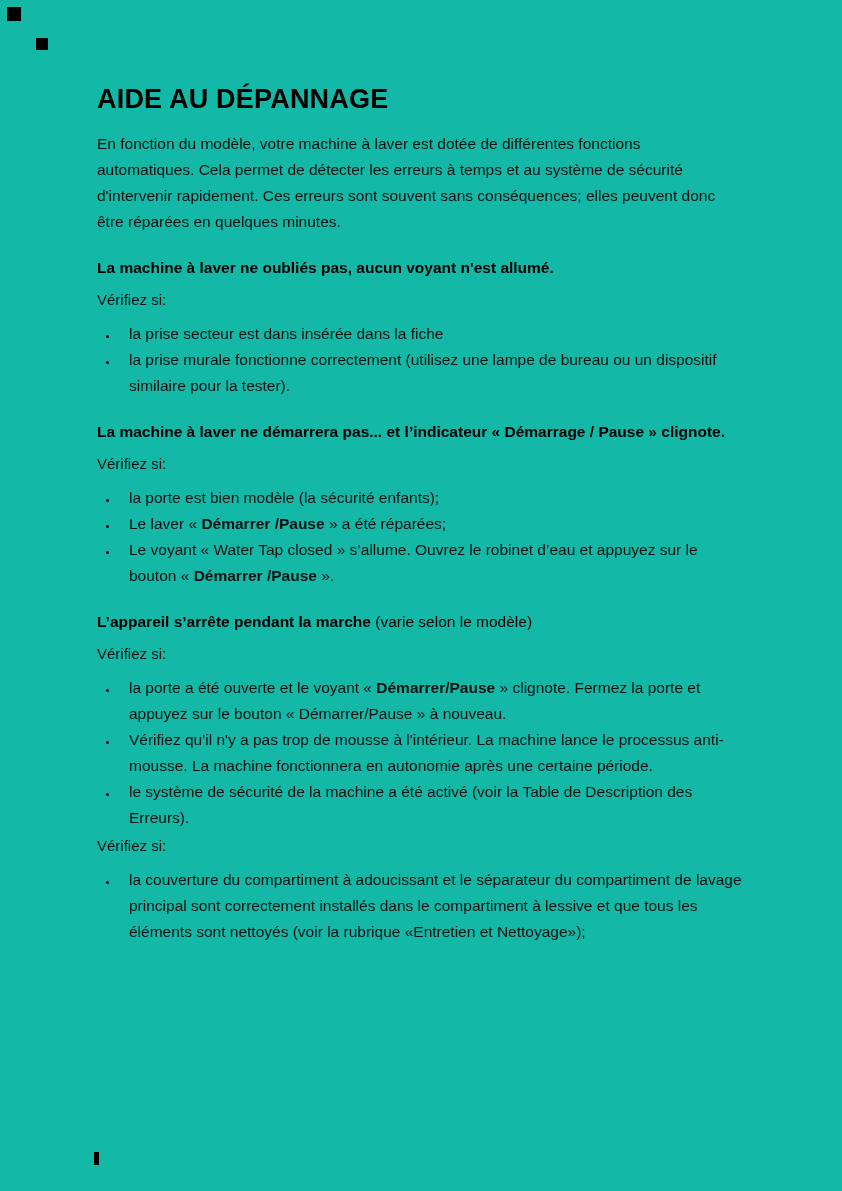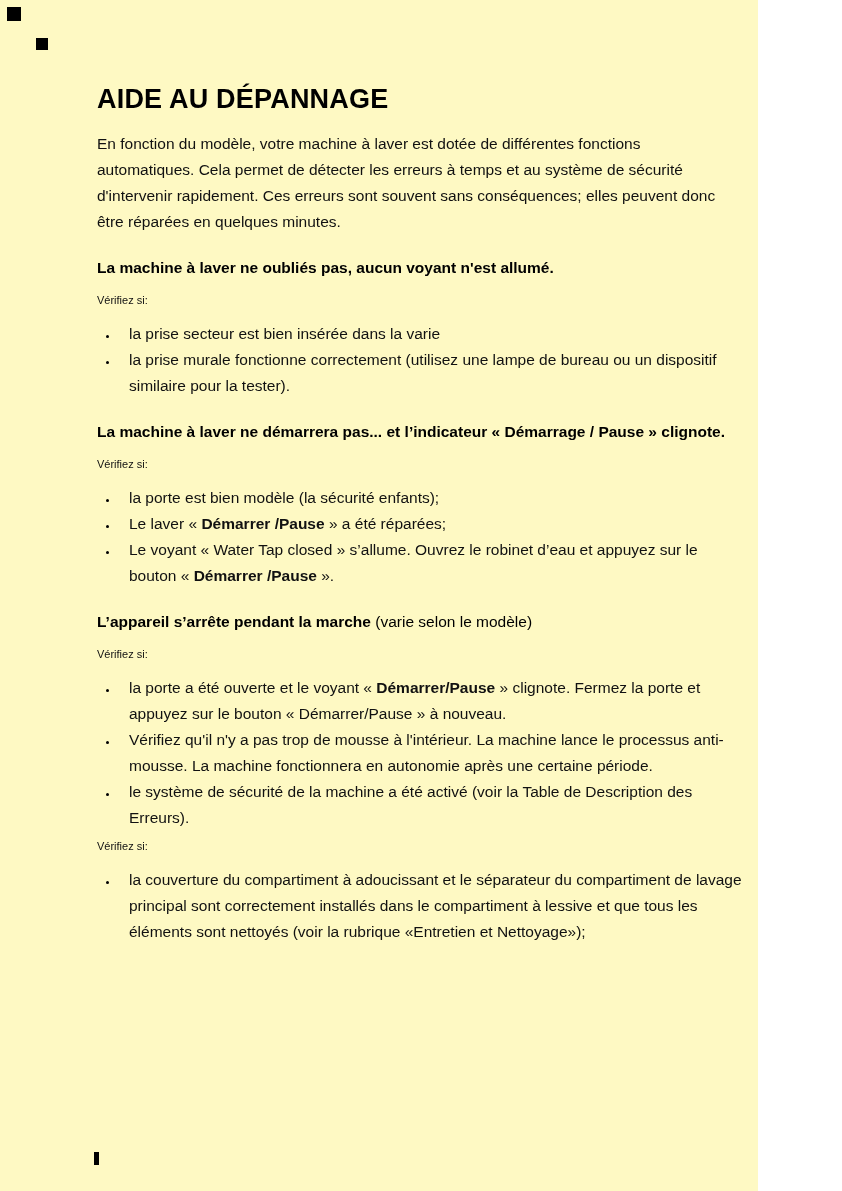--- a/index.html
+++ b/index.html
@@ -1,20 +1,20 @@
 <!DOCTYPE html>
 <html><head>
 <meta charset="utf-8">
 <style>
   html, body { margin: 0; padding: 0; background: #ffffff; }
   .page {
     position: relative;
-    width: 758px;
+    width: 842px;
     height: 1191px;
-    background: #fef9c3;
+    background: #14b8a6;
     font-family: "Liberation Sans", sans-serif;
     color: #111111;
     overflow: hidden;
   }
   .content {
     position: absolute;
     left: 97px;
     top: 84px;
     width: 652px;
   }
@@ -32,21 +32,21 @@
   }
   h2.sec-heading {
     font-size: 15.5px;
     line-height: 26px;
     margin: 20px 0 6px 0;
     font-weight: normal;
     color: #000;
   }
   .b { font-weight: bold; }
   p.verify {
-    font-size: 11px;
+    font-size: 15px;
     line-height: 26px;
     margin: 2px 0 8px 0;
   }
   ul.bullets {
     margin: 0 0 2px 0;
     padding: 0 0 0 22px;
     font-size: 15.5px;
     line-height: 26px;
     list-style: disc outside;
   }
@@ -73,21 +73,21 @@
   <div class="scan-mark mark-1"></div>
   <div class="scan-mark mark-2"></div>
 
   <div class="content">
     <h1 class="doc-title">AIDE AU DÉPANNAGE</h1>
     <p class="intro">En fonction du modèle, votre machine à laver est dotée de différentes fonctions automatiques. Cela permet de détecter les erreurs à temps et au système de sécurité d'intervenir rapidement.  Ces erreurs sont souvent sans conséquences; elles peuvent donc être réparées en quelques minutes.</p>
     <div id="sections">
         <h2 class="sec-heading"><span class="b">La machine à laver ne oubliés pas, aucun voyant n'est allumé.</span></h2>
         <p class="verify">Vérifiez si:</p>
         <ul class="bullets">
-          <li><span>la prise secteur est bien insérée dans la varie</span></li>
+          <li><span>la prise secteur est dans insérée dans la fiche</span></li>
           <li><span>la prise murale fonctionne correctement (utilisez une lampe de bureau ou un dispositif similaire pour la tester).</span></li>
         </ul>
         <h2 class="sec-heading"><span class="b">La machine à laver ne démarrera pas... et l’indicateur « Démarrage / Pause » clignote.</span></h2>
         <p class="verify">Vérifiez si:</p>
         <ul class="bullets">
           <li><span>la porte est bien modèle (la sécurité enfants);</span></li>
           <li><span>Le laver « </span><span class="b">Démarrer /Pause</span><span> » a été réparées;</span></li>
           <li><span>Le voyant « Water Tap closed » s’allume. Ouvrez le robinet d’eau et appuyez sur le bouton « </span><span class="b">Démarrer /Pause</span><span> ».</span></li>
         </ul>
         <h2 class="sec-heading"><span class="b">L’appareil s’arrête pendant la marche</span><span> (varie selon le modèle)</span></h2>

